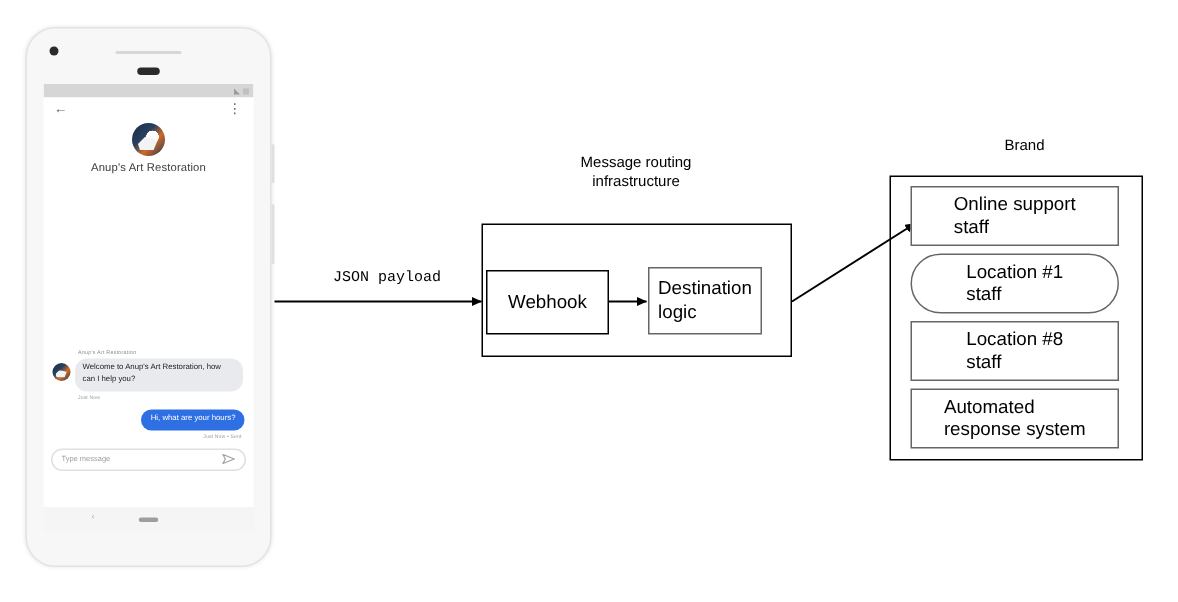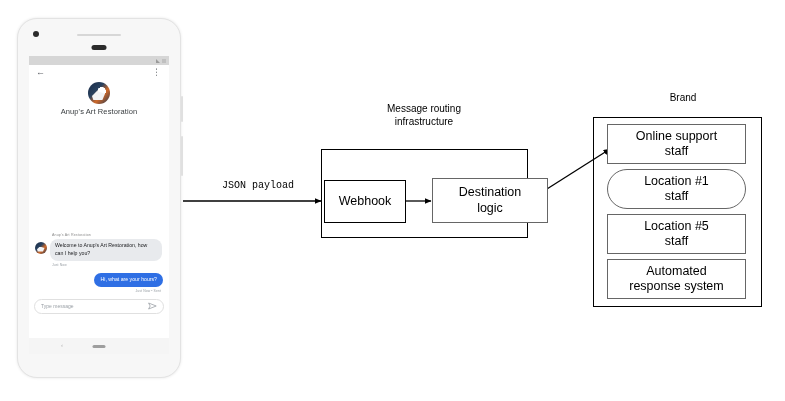--- a/index.html
+++ b/index.html
@@ -287,21 +287,20 @@
     white-space: pre-line;
   }
   .box {
     position: absolute;
     box-sizing: border-box;
     background: #ffffff;
     border: 1.4px solid #000000;
     display: flex;
     align-items: center;
     justify-content: center;
-    text-align: center;
     font-size: 12.5px;
     line-height: 1.22;
     color: #000000;
     white-space: pre-line;
   }
   .box.gray-border { border: 1.4px solid #666666; }
   .box.container { background: transparent; }
 
   svg.arrows {
     position: absolute;
@@ -388,30 +387,30 @@
 
 <div class="diagram-label" style="left:200px; top:180px; width:116px;font-family:Liberation Mono, monospace;">JSON payload</div>
 
 <div class="diagram-label" style="left:334px; top:103px; width:180px;">Message routing
 infrastructure</div>
 
 <div class="box container" style="left:321px; top:149px; width:207px; height:89px;"></div>
 
 <div class="box" style="left:324px; top:180px; width:82px; height:43px;">Webhook</div>
 
-<div class="box gray-border" style="left:432px; top:178px; width:116px; height:45px;">Destination
+<div class="box gray-border" style="left:432px; top:178px; width:76px; height:45px;">Destination
 logic</div>
 
 <div class="diagram-label" style="left:608px; top:92px; width:150px; font-size:10px;">Brand</div>
 
 <div class="box container" style="left:593px; top:117px; width:169px; height:190px;"></div>
 
 <div class="box gray-border" style="left:607px; top:124px; width:139px; height:40px;">Online support
 staff</div>
 
 <div class="box gray-border" style="left:607px; top:169px; width:139px; height:40px;border-radius:20px;">Location #1
 staff</div>
 
-<div class="box gray-border" style="left:607px; top:214px; width:139px; height:40px;">Location #5
+<div class="box gray-border" style="left:607px; top:214px; width:139px; height:40px;">Location #8
 staff</div>
 
 <div class="box gray-border" style="left:607px; top:259px; width:139px; height:40px;">Automated
 response system</div>
 
 </body></html>

